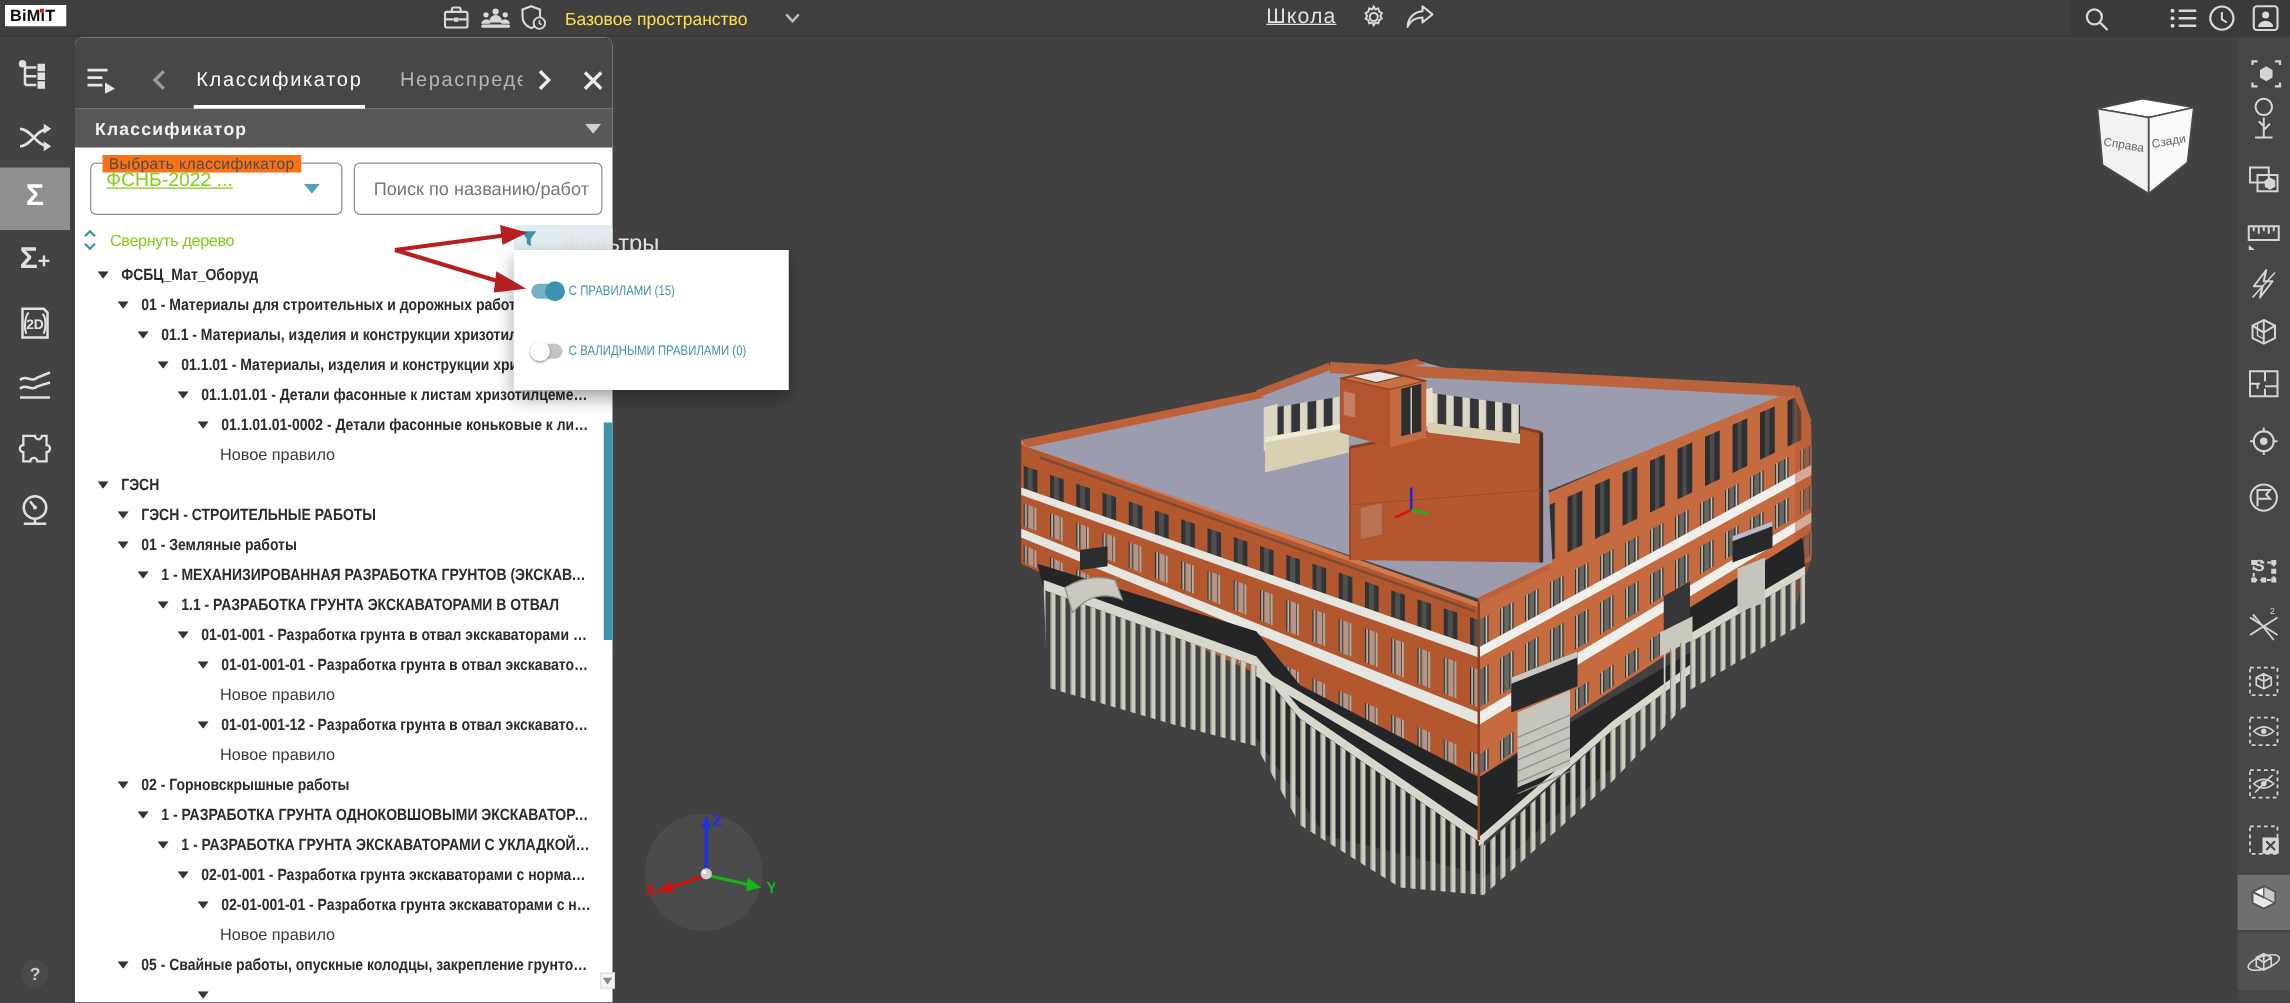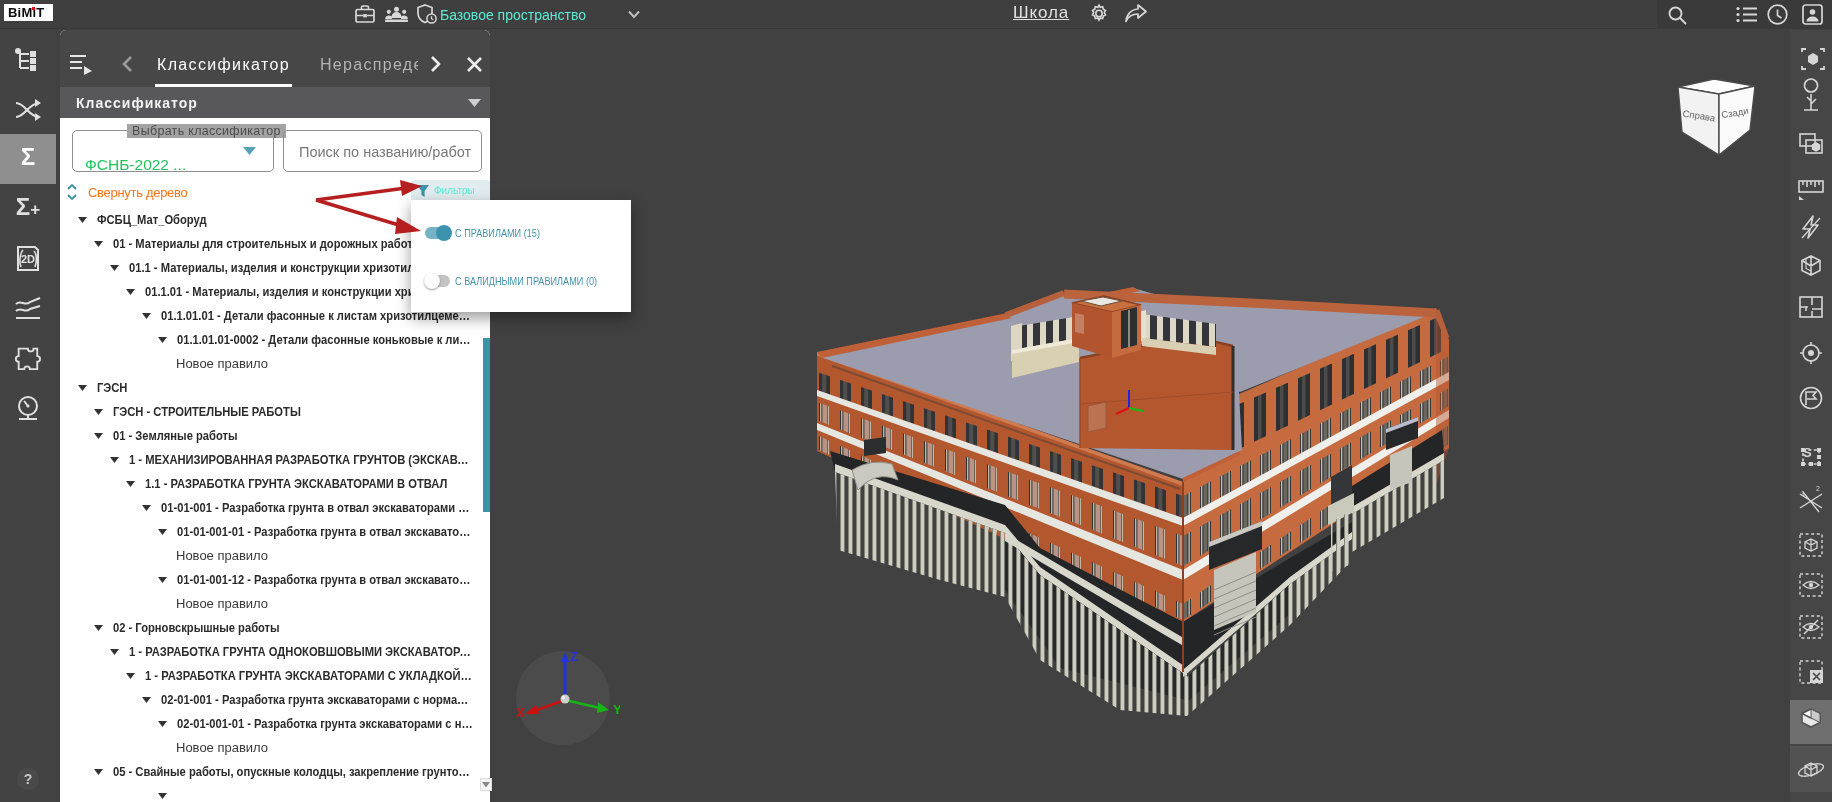--- a/index.html
+++ b/index.html
@@ -32,21 +32,21 @@
     <circle cx="20.2" cy="6.8" r="2.1"></circle>
     <path d="M24 14 a4 4 0 0 0 -7.6 -1.2 l1 1.2 z"></path>
     <rect x="1" y="14.5" width="23" height="2.6" rx="1.2"></rect>
   </g>
 </svg>
 <svg class="abs" style="left:415px;top:3px" width="24" height="23" viewBox="0 0 24 23">
   <path d="M10 2 L17 4.5 V10 c0 4.5 -3 8 -7 9.5 C6 18 3 14.5 3 10 V4.5 Z" fill="none" stroke="#d8d8d8" stroke-width="1.7"></path>
   <circle cx="16.5" cy="15.5" r="4.6" fill="#3f3f40" stroke="#d8d8d8" stroke-width="1.5"></circle>
   <path d="M16.5 13.2 V15.7 l1.8 1" fill="none" stroke="#d8d8d8" stroke-width="1.3"></path>
 </svg>
-<div class="abs" style="left:440px;top:7px;font-size:14px;color:#5eead4;">Базовое пространство</div>
+<div class="abs" style="left:452px;top:7px;font-size:14px;color:#fde047;">Базовое пространство</div>
 <svg class="abs" style="left:627px;top:10px" width="14" height="9" viewBox="0 0 14 9">
     <path d="M2 1.5 L7 7 L12 1.5" fill="none" stroke="#bdbdbd" stroke-width="2"></path>
   </svg>
 <div class="abs" style="left:1013px;top:3px;font-size:17px;letter-spacing:0.9px;color:#e2e2e2;text-decoration:underline;">Школа</div>
 <svg class="abs" style="left:1089px;top:3px" width="20" height="21" viewBox="0 0 20 21">
   <g fill="none" stroke="#d8d8d8" stroke-width="1.6">
     <circle cx="10" cy="10.5" r="3.2"></circle>
     <path d="M10 2.2 l1.2 2.2 2.5-.6 .6 2.5 2.2 1.2 -1.2 2.2 1.2 2.2 -2.2 1.2 -.6 2.5 -2.5 -.6 -1.2 2.2 -1.2 -2.2 -2.5 .6 -.6 -2.5 -2.2 -1.2 1.2 -2.2 -1.2 -2.2 2.2 -1.2 .6 -2.5 2.5 .6 z"></path>
   </g>
 </svg>
@@ -198,37 +198,37 @@
     <path d="M3 2 L10 9 L3 16" fill="none" stroke="#ededed" stroke-width="2.6"></path>
   </svg>
 <svg class="abs" style="left:466px;top:56px" width="17" height="17" viewBox="0 0 17 17">
     <path d="M2 2 L15 15 M15 2 L2 15" stroke="#ededed" stroke-width="2.6"></path>
   </svg>
 <div class="abs" style="left:76px;top:95px;font-size:14px;font-weight:bold;letter-spacing:1px;color:#f2f2f2;">Классификатор</div>
 <svg class="abs" style="left:468px;top:99px" width="13" height="8" viewBox="0 0 13 8">
     <path d="M0 0 L13 0 L6.5 8 z" fill="#cfcfcf"></path>
   </svg>
 <div class="abs" style="left:72px;top:130px;width:202px;height:42px;border:1px solid #8f8f8f;border-radius:5px;"></div>
-<div class="abs" style="left:82px;top:124px;background:#a3a3a3;padding:0 5px;font-size:12.5px;letter-spacing:0.3px;color:#4c4c4c;margin-left:45px;">Выбрать классификатор</div>
-<div class="abs" style="left:85px;top:156px;font-size:15.5px;color:#22c55e;">ФСНБ-2022 ...</div>
+<div class="abs" style="left:82px;top:124px;background:#f97316;padding:0 5px;font-size:12.5px;letter-spacing:0.3px;color:#4c4c4c;">Выбрать классификатор</div>
+<div class="abs" style="left:85px;top:136px;font-size:15.5px;color:#84cc16;text-decoration:underline;">ФСНБ-2022 ...</div>
 <svg class="abs" style="left:243px;top:147px" width="13" height="8" viewBox="0 0 13 8">
     <path d="M0 0 L13 0 L6.5 8 z" fill="#57a2b5"></path>
   </svg>
 <div class="abs" style="left:283px;top:130px;width:199px;height:42px;border:1px solid #8f8f8f;border-radius:5px;"></div>
 <div class="abs" style="left:299px;top:144px;font-size:14.5px;color:#777;">Поиск по названию/работ</div>
 <svg class="abs" style="left:66px;top:184px" width="12" height="16" viewBox="0 0 12 16">
  <path d="M2 5 L6 1 L10 5" fill="none" stroke="#3b93a9" stroke-width="1.8"></path>
  <path d="M2 11 L6 15 L10 11" fill="none" stroke="#3b93a9" stroke-width="1.8"></path>
 </svg>
-<div class="abs" style="left:88px;top:185px;font-size:13px;letter-spacing:-0.3px;color:#f97316;">Свернуть дерево</div>
+<div class="abs" style="left:88px;top:185px;font-size:13px;letter-spacing:-0.3px;color:#84cc16;">Свернуть дерево</div>
 <div class="abs" style="left:411px;top:180px;width:79px;height:22px;background:#e1ecf0;border-radius:3px;"></div>
 <svg class="abs" style="left:416px;top:184px" width="14" height="14" viewBox="0 0 14 14">
     <path d="M1 1 H13 L8.6 7 V13 L5.4 11 V7 Z" fill="#3b93a9"></path>
   </svg>
-<div class="abs" style="left:434px;top:185px;font-size:10px;color:#5eead4;">Фильтры</div>
+<div class="abs" style="left:450px;top:185px;font-size:19px;color:#e5e5e5;">Фильтры</div>
 <div class="abs" style="left:483px;top:338px;width:7px;height:174px;background:#3b93a9;"></div>
 <div class="abs" style="left:480px;top:778px;width:12px;height:13px;background:#f5f5f5;border:1px solid #ddd;"></div>
 <svg class="abs" style="left:482px;top:782px" width="8" height="6" viewBox="0 0 8 6">
     <path d="M0 0 L8 0 L4 5.5 z" fill="#888"></path>
   </svg>
 
 <svg class="abs" style="left:78px;top:217px" width="9" height="6" viewBox="0 0 9 6">
     <path d="M0 0 L9 0 L4.5 6 z" fill="#333"></path>
   </svg>
 <div class="abs" style="left:97px;top:212px;width:438px;font-size:13px;font-weight:bold;color:#2b2b2b;transform:scaleX(0.86);transform-origin:0 50%;white-space:nowrap;overflow:hidden;text-overflow:ellipsis;">ФСБЦ_Мат_Оборуд</div>

